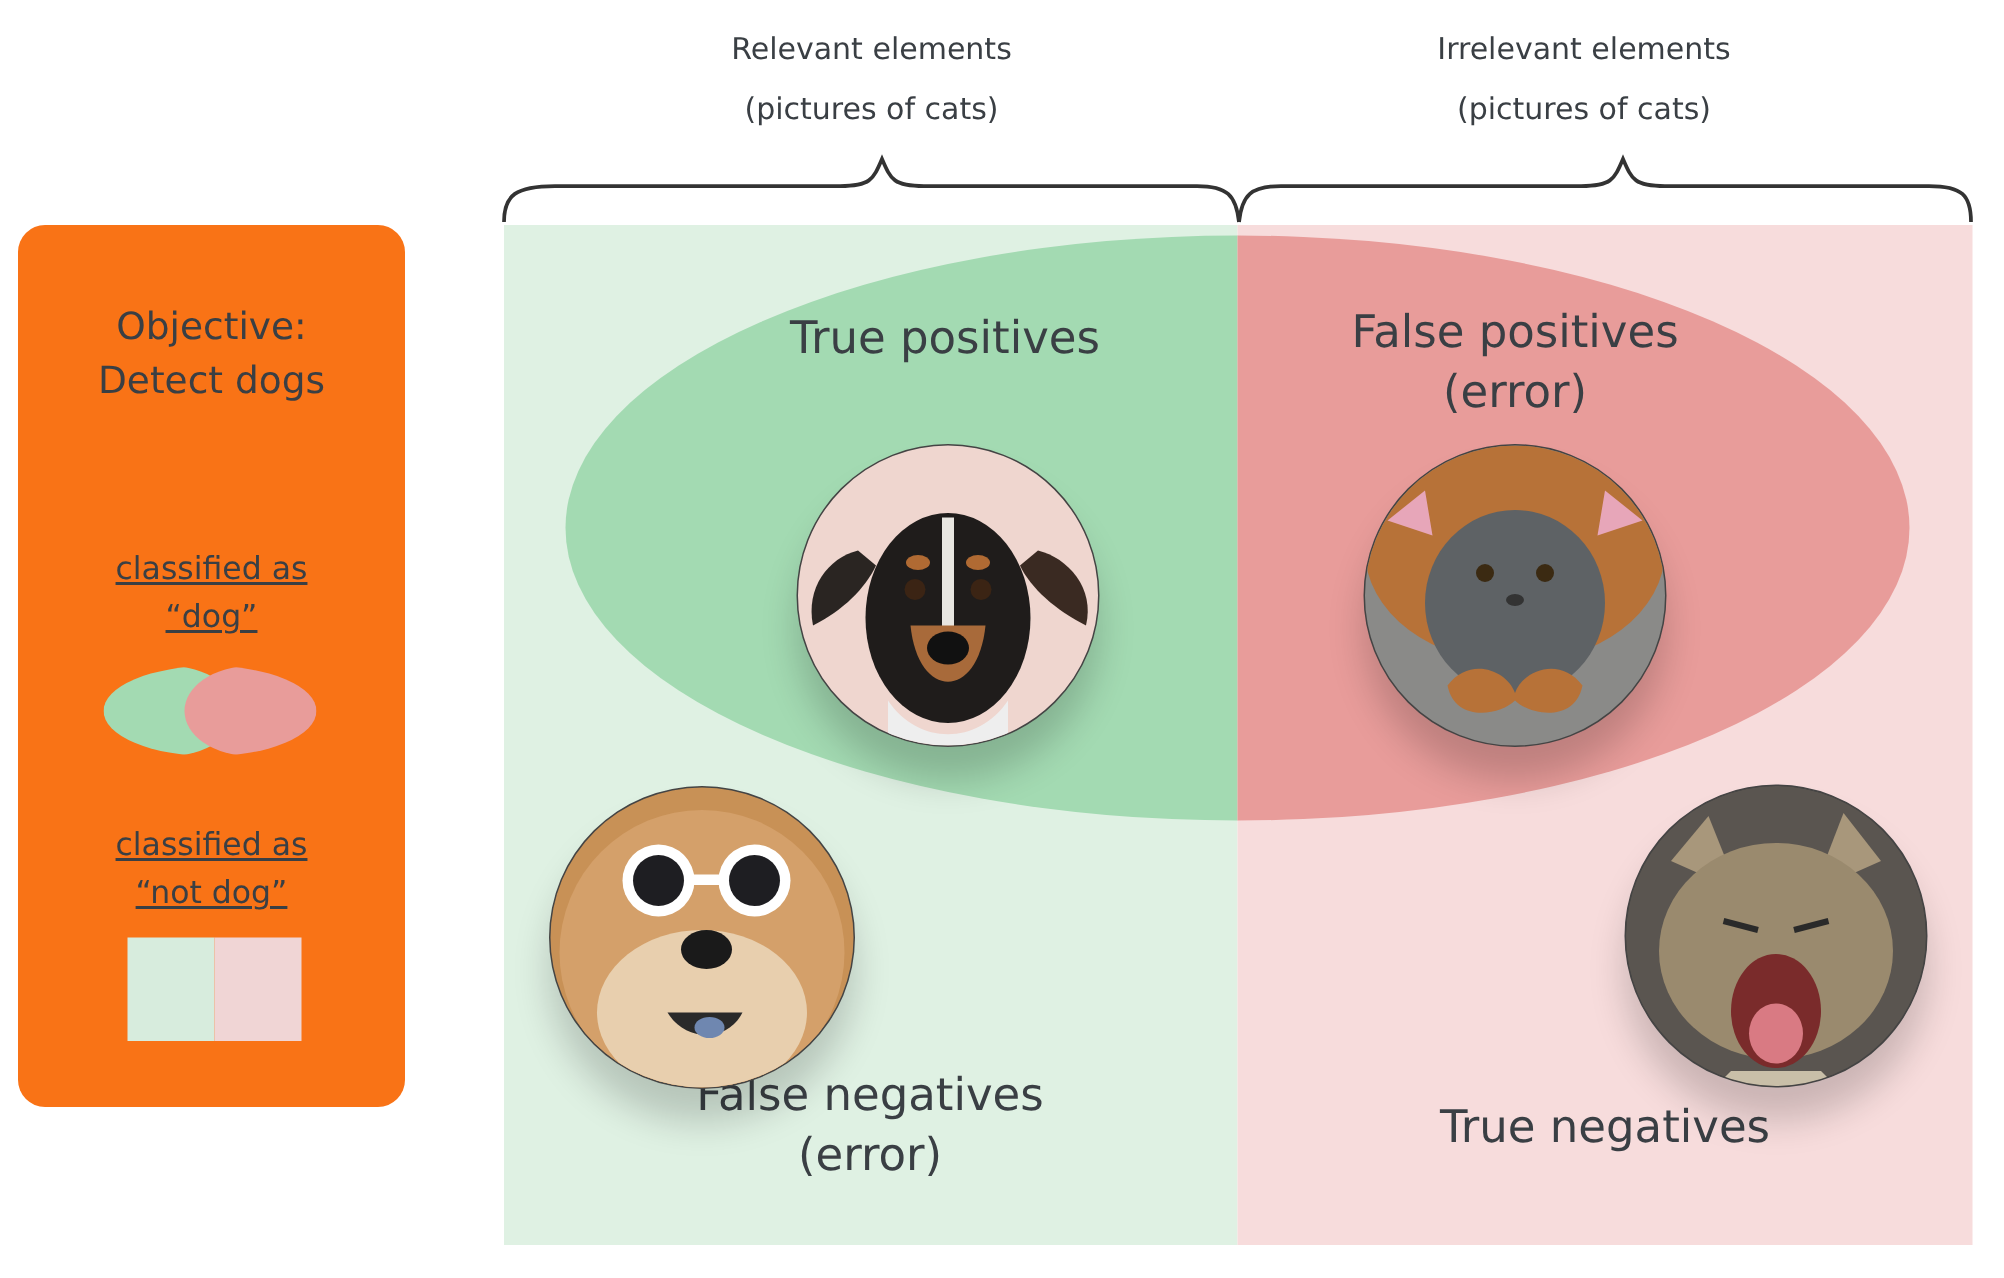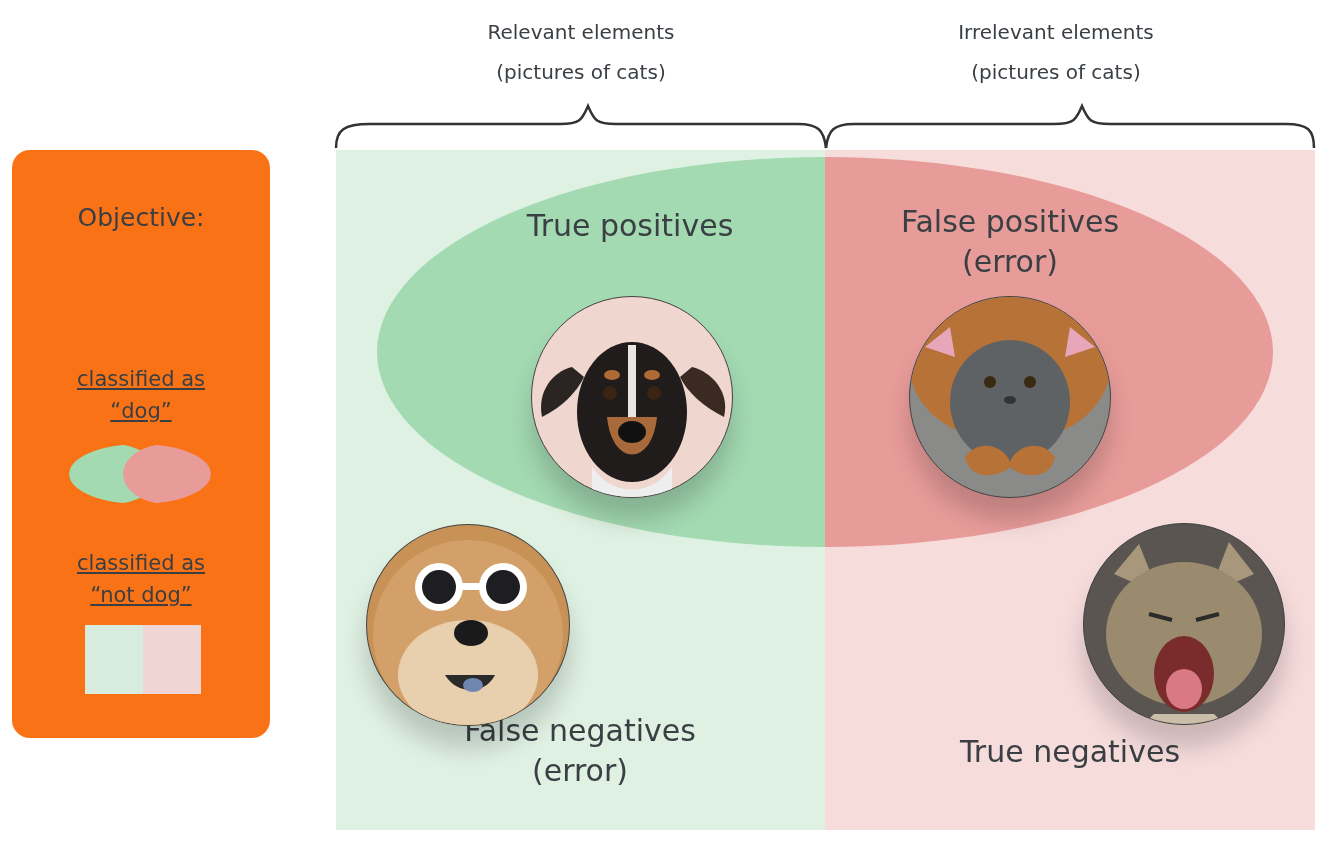--- a/index.html
+++ b/index.html
@@ -29,20 +29,21 @@
 </div>
 
 <svg class="abs" style="left:330px;top:100px;" width="1000" height="52">
   <path d="M6,48 C6,30 14,24 40,24 L230,24 C250,24 252,20 258,6 C264,20 266,24 286,24 L468,24 C488,24 494,30 496,48" fill="none" stroke="#333" stroke-width="2.5"></path>
   <path d="M496,48 C498,30 504,24 524,24 L724,24 C744,24 746,20 752,6 C758,20 760,24 780,24 L956,24 C978,24 984,30 984,48" fill="none" stroke="#333" stroke-width="2.5"></path>
 </svg>
 
 <div class="abs legend">
   <div class="abs legend-title">
     <div>Objective:</div>
+    <div>Detect dogs</div>
   </div>
   <div class="abs legend-label" style="top:213px;">
     <div>classified as</div>
     <div>“dog”</div>
   </div>
   <svg class="abs" style="left:57px;top:294px;" width="142" height="60">
     <defs>
         <clipPath id="lclip">
           <ellipse cx="71" cy="30" rx="71" ry="30"></ellipse>
         </clipPath>

